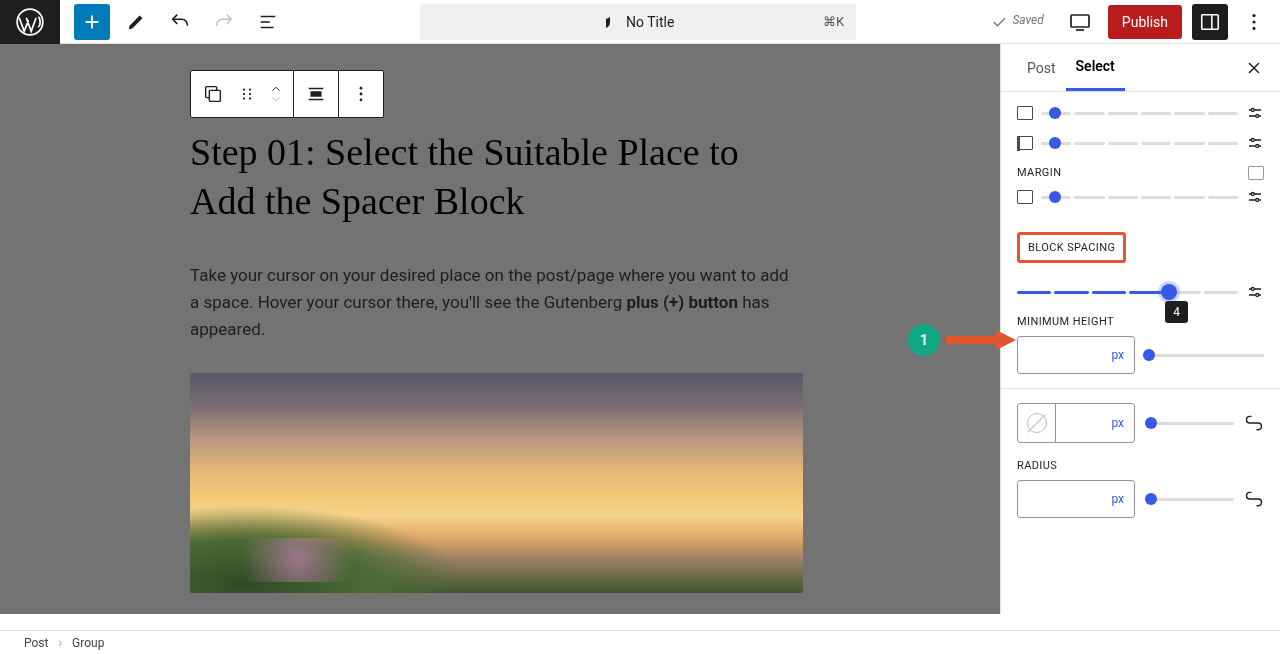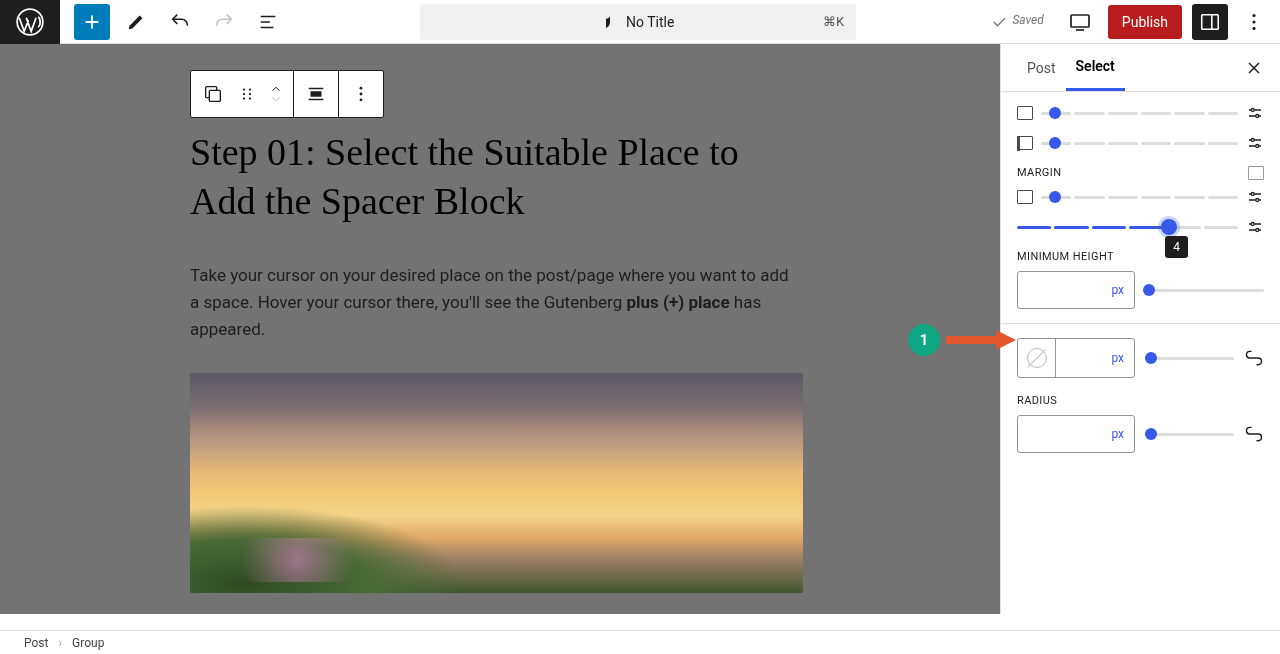--- a/index.html
+++ b/index.html
@@ -200,21 +200,21 @@
                 <circle cx="12" cy="5" r="1.7" fill="#1e1e1e"></circle>
                 <circle cx="12" cy="12" r="1.7" fill="#1e1e1e"></circle>
                 <circle cx="12" cy="19" r="1.7" fill="#1e1e1e"></circle>
               </svg>
           </span>
         </div>
       </div>
 
       <h1 class="heading">Step 01: Select the Suitable Place to Add the Spacer Block</h1>
       <p class="para">
-        <span>Take your cursor on your desired place on the post/page where you want to add a space. Hover your cursor there, you'll see the Gutenberg </span><b>plus (+) place</b><span> has appeared.</span>
+        <span>Take your cursor on your desired place on the post/page where you want to add a space. Hover your cursor there, you'll see the Gutenberg </span><b>plus (+) button</b><span> has appeared.</span>
       </p>
       <div class="hero"></div>
     </div>
   </div>
 
   <div class="sidebar">
     <div class="sb-tabs">
       <div class="tab">Post</div>
       <div class="tab active">Select</div>
       <div class="tab-close">
@@ -282,20 +282,23 @@
         </div>
         <span class="filters-icon">
             <svg width="18" height="18" viewBox="0 0 24 24">
               <path d="M4 8h16M4 16h16" stroke="#1e1e1e" stroke-width="1.7"></path>
               <circle cx="9" cy="8" r="2" fill="#fff" stroke="#1e1e1e" stroke-width="1.7"></circle>
               <circle cx="15" cy="16" r="2" fill="#fff" stroke="#1e1e1e" stroke-width="1.7"></circle>
             </svg>
           </span>
       </div>
 
+      <div style="margin:8px 0 12px 0">
+        <span class="section-label hl">BLOCK SPACING</span>
+      </div>
       <div class="ctl-row" style="position:relative">
         <div class="seg-slider">
           <div class="seg fill"></div>
             <div class="seg fill"></div>
             <div class="seg fill"></div>
             <div class="seg fill"></div>
             <div class="seg"></div>
             <div class="seg"></div>
           <div class="thumb big" style="left:65%"></div>
         </div>

